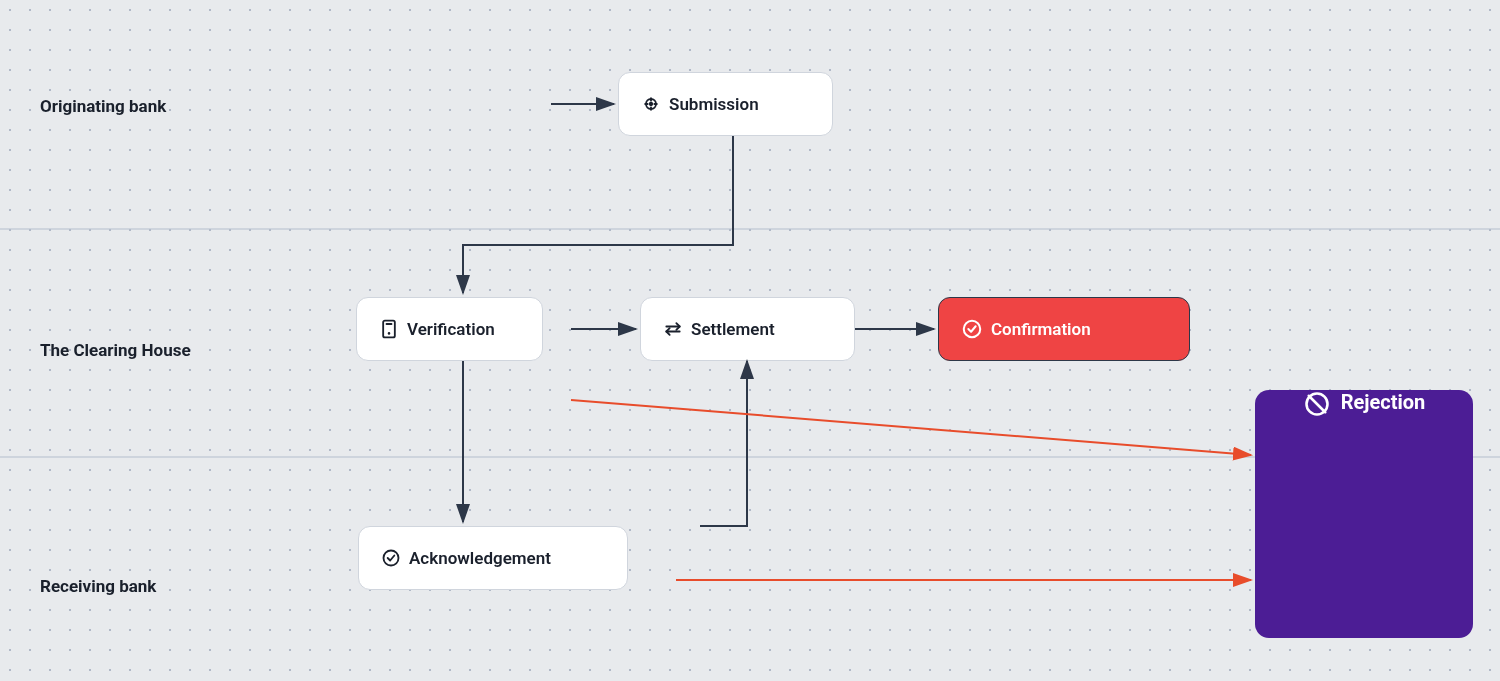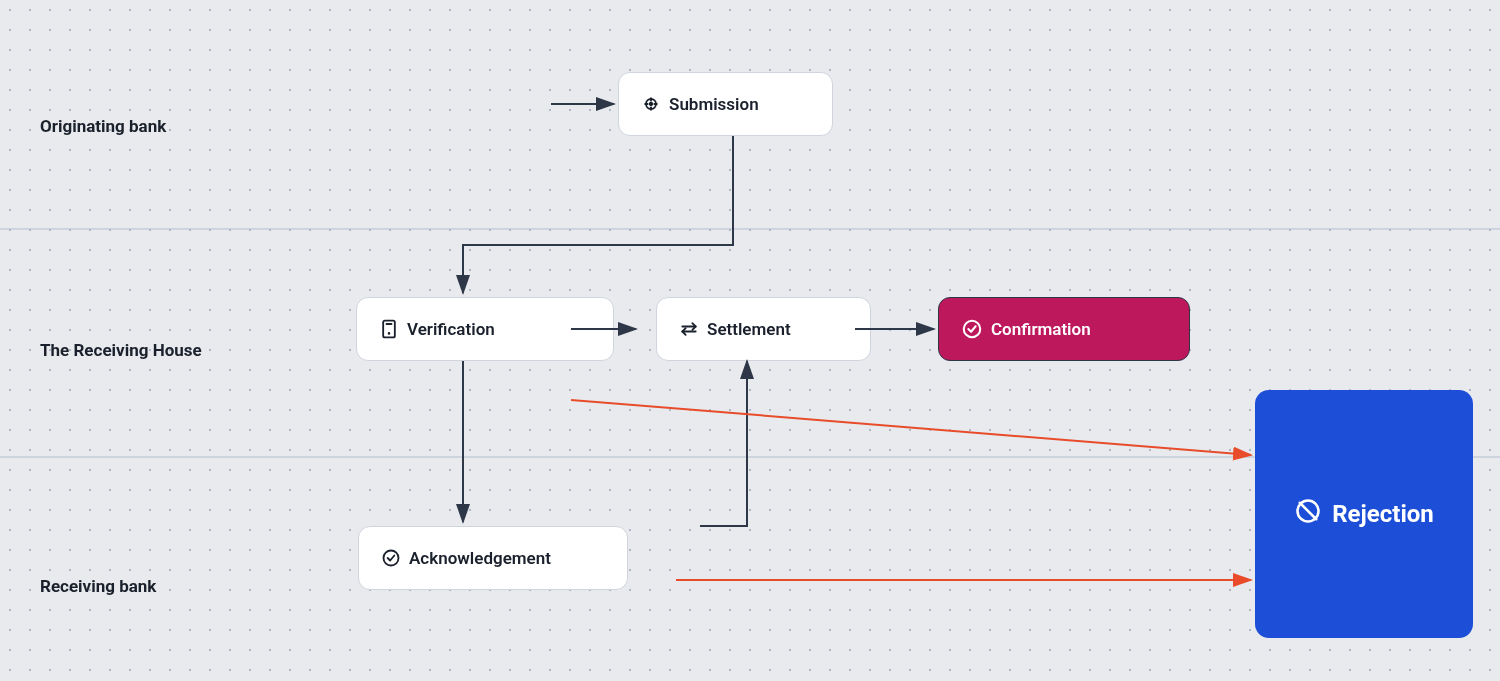--- a/index.html
+++ b/index.html
@@ -42,93 +42,93 @@
       gap: 8px;
       padding: 0 22px;
       height: 64px;
       font-size: 17px;
       font-weight: 600;
       color: #1a202c;
       white-space: nowrap;
     }
 
     .node.dark {
-      background: #be185d;
+      background: #ef4444;
       border-color: #2d3748;
       color: #ffffff;
     }
 
     .node .icon {
       font-size: 19px;
       display: flex;
       align-items: center;
     }
 
     
     .rejection-box {
       position: absolute;
-      background: #1d4ed8;
+      background: #4c1d95;
       border-radius: 14px;
       display: flex;
-      align-items: center;
+      align-items: flex-start;
       justify-content: center;
       gap: 10px;
       color: #ffffff;
-      font-size: 24px;
+      font-size: 20px;
       font-weight: 700;
       padding: 0 28px;
     }
 
     
     .arrows-svg {
       position: absolute;
       top: 0;
       left: 0;
       width: 1500px;
       height: 681px;
       pointer-events: none;
     }
   </style>
 </head>
 <body>
 
 <div class="diagram-container">
 
-  <div class="row-label" style="top: 116px;">Originating bank</div>
-  <div class="row-label" style="top: 340px;">The Receiving House</div>
+  <div class="row-label" style="top: 96px;">Originating bank</div>
+  <div class="row-label" style="top: 340px;">The Clearing House</div>
   <div class="row-label" style="top: 576px;">Receiving bank</div>
 
   <div style="position:absolute;left:0;right:0;top:228px;height:1.5px;background:rgba(180,190,205,0.5);"></div>
   <div style="position:absolute;left:0;right:0;top:456px;height:1.5px;background:rgba(180,190,205,0.5);"></div>
 
 
   <div class="node" style="left:618px;top:72px;width:215px;text-align:center;">
     <span class="icon">
       <svg width="20" height="20" viewBox="0 0 24 24" fill="none" stroke="currentColor" stroke-width="2.2" stroke-linecap="round" stroke-linejoin="round">
         <circle cx="12" cy="12" r="1.5" fill="currentColor"></circle>
         <path d="M5 12h3M16 12h3"></path>
         <path d="M12 5v3M12 16v3"></path>
         <circle cx="12" cy="12" r="6"></circle>
       </svg>
     </span>
     <span>Submission</span>
   </div>
 
-  <div class="node" style="left:356px;top:297px;width:258px;">
+  <div class="node" style="left:356px;top:297px;width:187px;">
     <span class="icon">
       <svg width="20" height="20" viewBox="0 0 24 24" fill="none" stroke="currentColor" stroke-width="2.2" stroke-linecap="round" stroke-linejoin="round">
         <rect x="5" y="2" width="14" height="20" rx="2"></rect>
         <line x1="12" y1="17" x2="12" y2="17.5" stroke-width="3" stroke-linecap="round"></line>
         <line x1="9" y1="6" x2="15" y2="6"></line>
       </svg>
     </span>
     <span>Verification</span>
   </div>
 
-  <div class="node" style="left:656px;top:297px;width:215px;">
+  <div class="node" style="left:640px;top:297px;width:215px;">
     <span class="icon">
       <svg width="20" height="20" viewBox="0 0 24 24" fill="none" stroke="currentColor" stroke-width="2.2" stroke-linecap="round" stroke-linejoin="round">
         <path d="M4 9h16"></path>
         <polyline points="16 5 20 9 16 13"></polyline>
         <path d="M20 15H4"></path>
         <polyline points="8 11 4 15 8 19"></polyline>
       </svg>
     </span>
     <span>Settlement</span>
   </div>

